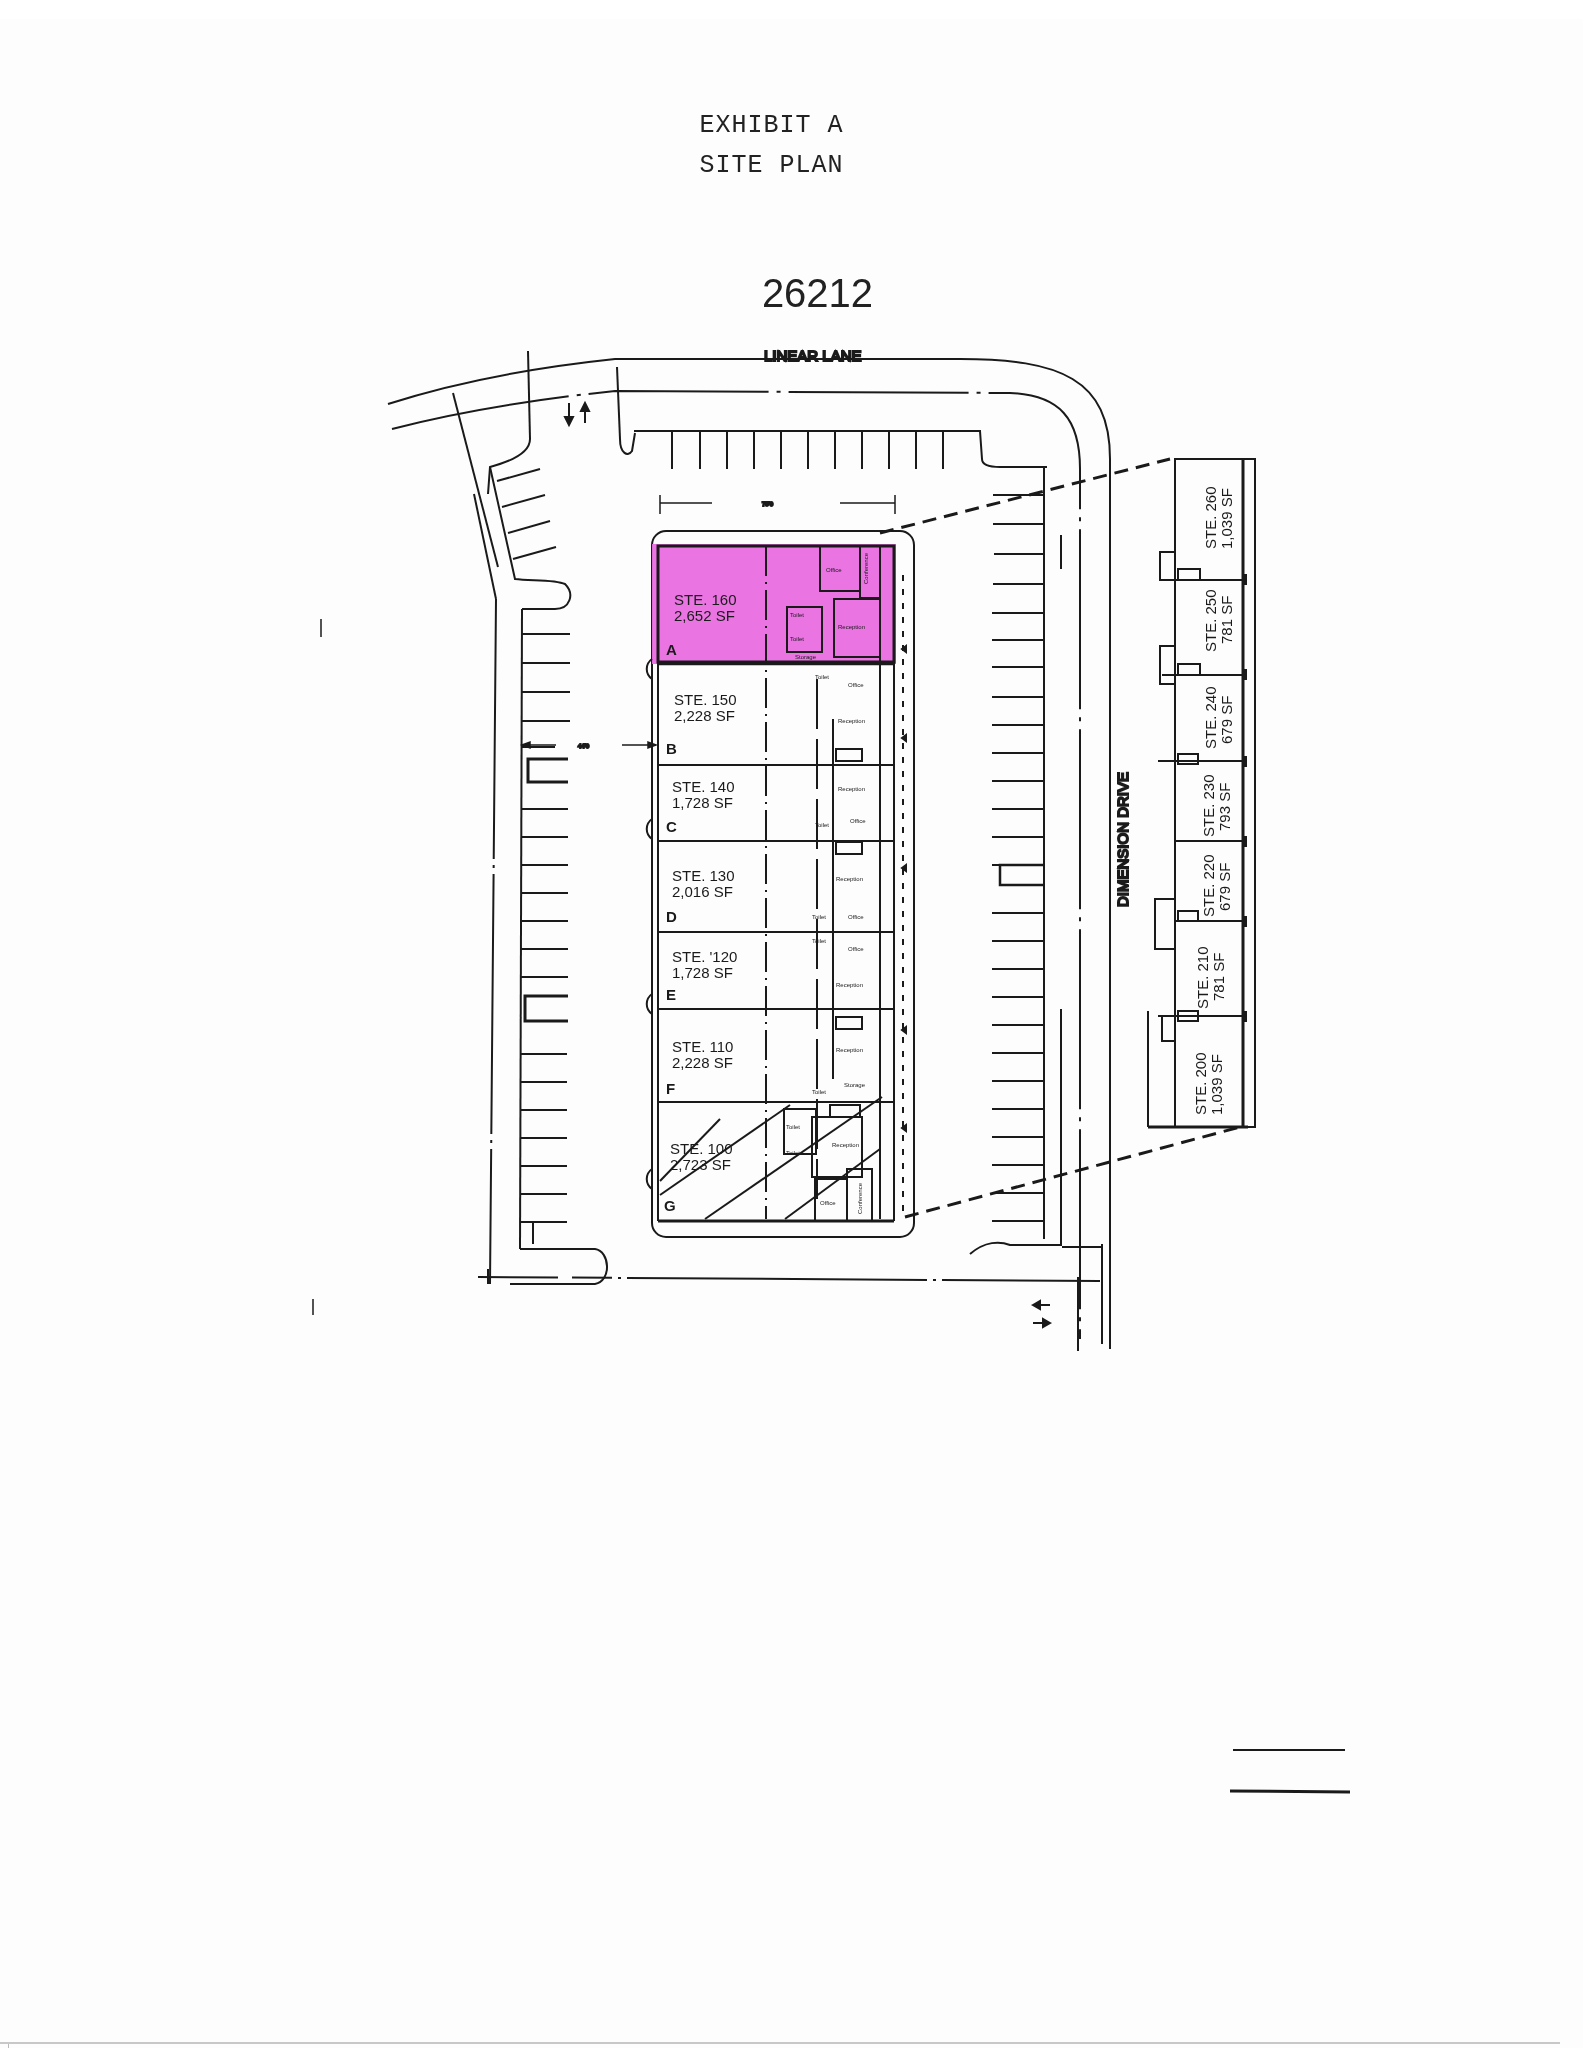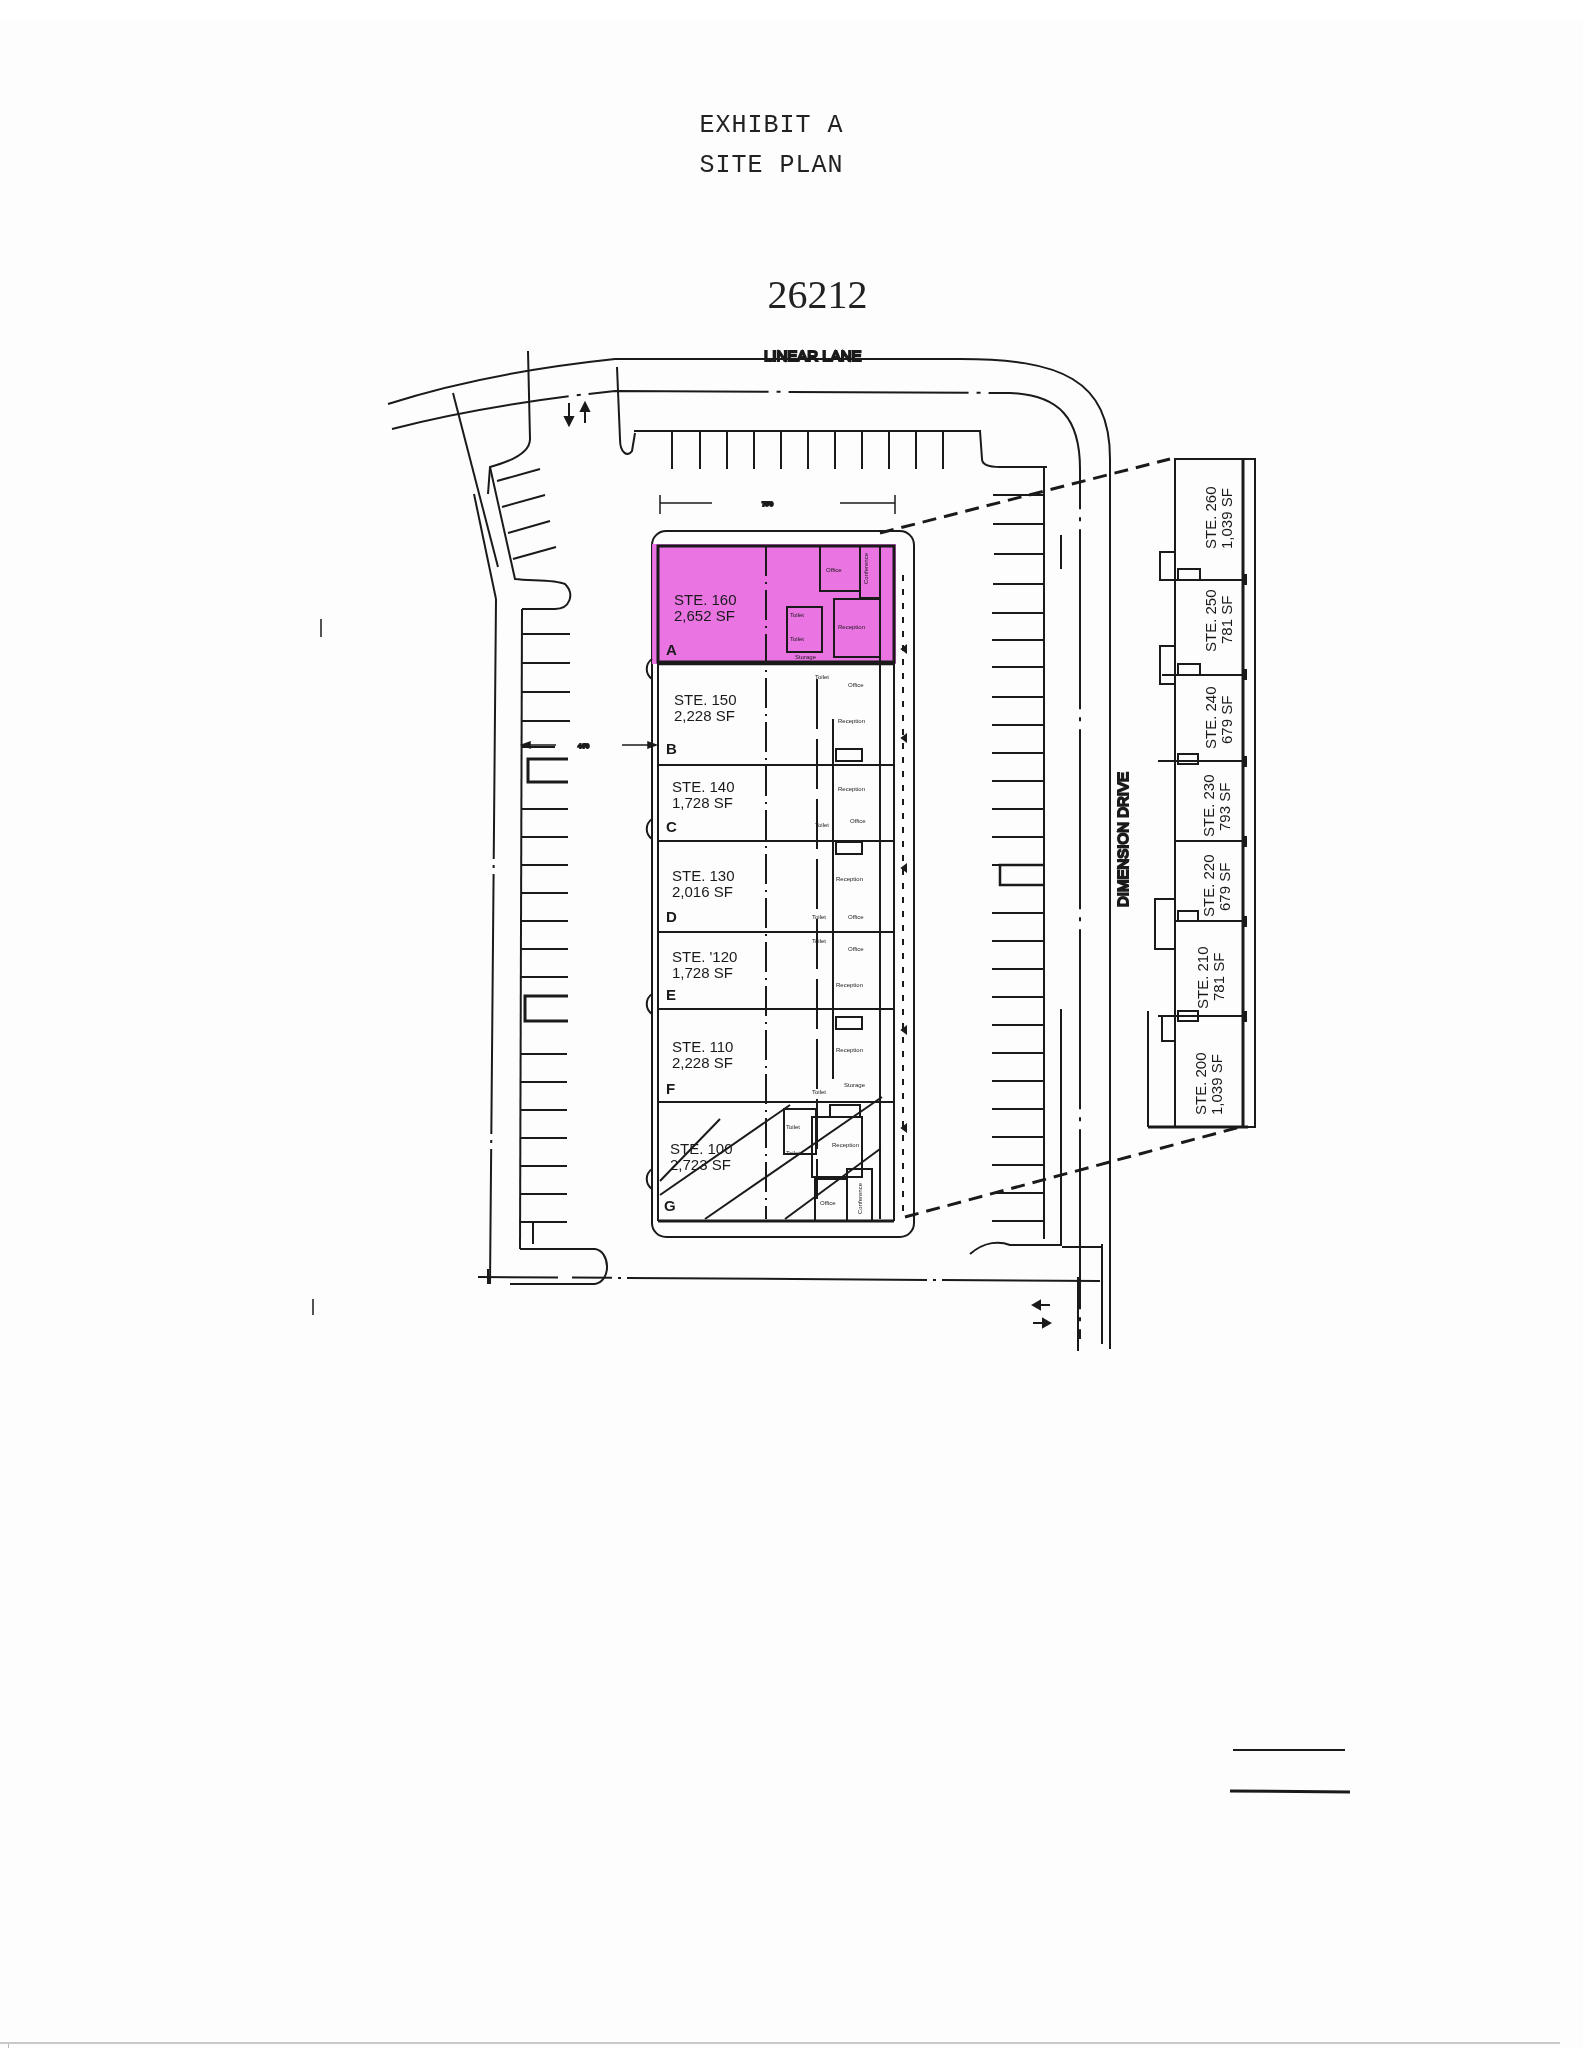--- a/index.html
+++ b/index.html
@@ -1,21 +1,21 @@
 <!DOCTYPE html>
 <html><head>
 <meta charset="utf-8">
 <style>
   html, body { margin: 0; padding: 0; background: #ffffff; }
   body { width: 1583px; height: 2048px; position: relative; overflow: hidden; }
   .page { position: absolute; left: 0; top: 0; width: 1583px; height: 2048px; background: #fdfdfd; margin-top: 19px; }
   .title-line { position: absolute; left: 0; width: 1583px; text-align: center; font-family: "Liberation Mono", "DejaVu Sans Mono", monospace; font-size: 25px; color: #222; letter-spacing: 1px; }
   .t1 { top: 92px; left: -20px; }
   .t2 { top: 132px; left: -20px; }
-  .bldg-num { position: absolute; top: 252px; left: 0; width: 1583px; text-align: center; font-family: Liberation Serif, serif; font-size: 40px; color: #222; padding-left: 52px; box-sizing: border-box; }
+  .bldg-num { position: absolute; top: 252px; left: 0; width: 1583px; text-align: center; font-family: Liberation Sans, sans-serif; font-size: 40px; color: #222; padding-left: 52px; box-sizing: border-box; }
   svg.plan { position: absolute; left: 0; top: 0; }
   svg text { font-family: "Liberation Sans", sans-serif; fill: #1a1a1a; }
   .lbl { font-size: 15px; }
   .small { font-size: 6px; }
   .letter { font-size: 15px; font-weight: bold; }
   .road { font-size: 15px; }
   .bottom-rule { position: absolute; left: 0; top: 2023px; width: 1560px; height: 2px; background: #c8c8c8; }
   .bottom-tick { position: absolute; left: 8px; top: 2025px; width: 1px; height: 23px; background: #bbb; }
 </style>
 </head>

